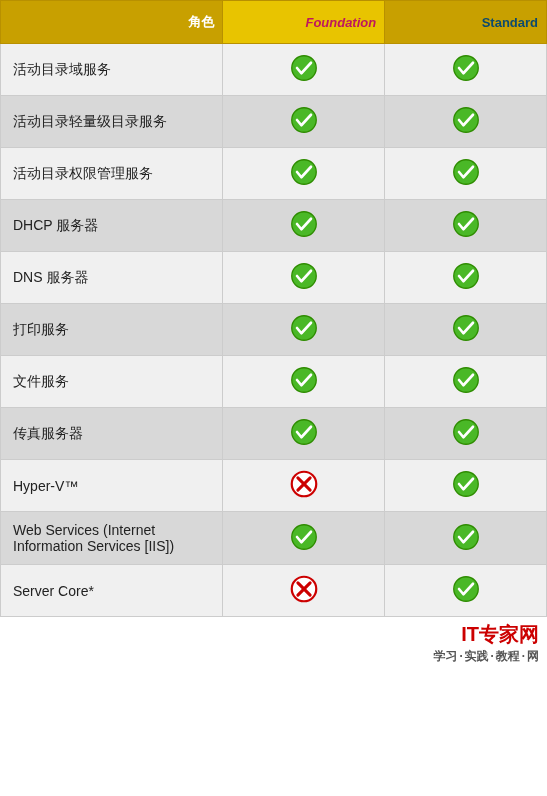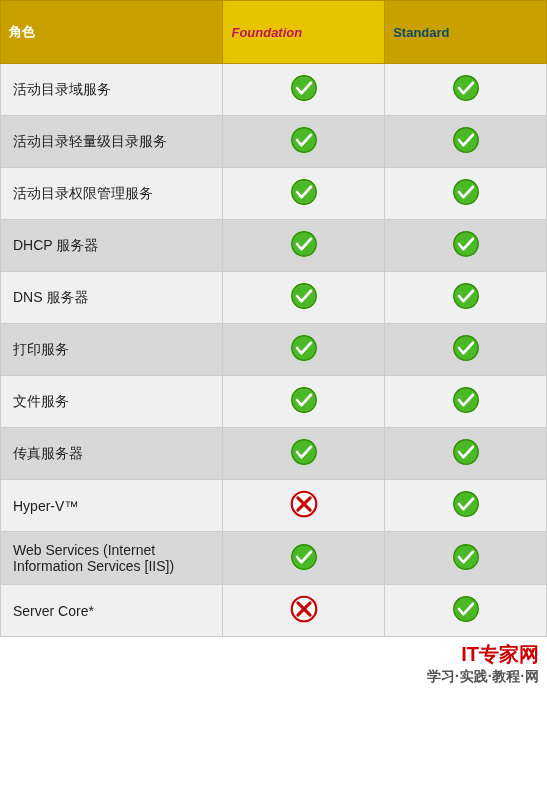--- a/index.html
+++ b/index.html
@@ -13,22 +13,22 @@
     .comparison-table {
       width: 100%;
       border-collapse: collapse;
     }
 
     .comparison-table thead tr {
       background: #c8a000;
     }
 
     .comparison-table thead th {
-      padding: 22px 8px;
-      text-align: left;
+      padding: 12px 8px;
+      text-align: right;
       font-weight: bold;
       color: #fff;
       border: 1px solid #b89000;
     }
 
     .comparison-table thead th.role-col {
       background: #c8a000;
       color: #fff;
       width: 220px;
     }
@@ -81,23 +81,24 @@
       font-weight: bold;
       padding: 4px 8px;
       background: #fff;
     }
 
     .watermark span {
       color: #cc0000;
     }
 
     .watermark .site {
-      font-size: 14px;
+      font-size: 12px;
       color: #555;
       display: block;
+      font-family: Liberation Mono, monospace;
     }
   </style>
 </head>
 <body>
 
 <table class="comparison-table">
   <thead>
     <tr>
       <th class="role-col">角色</th>
       <th class="foundation-col">Foundation</th>

